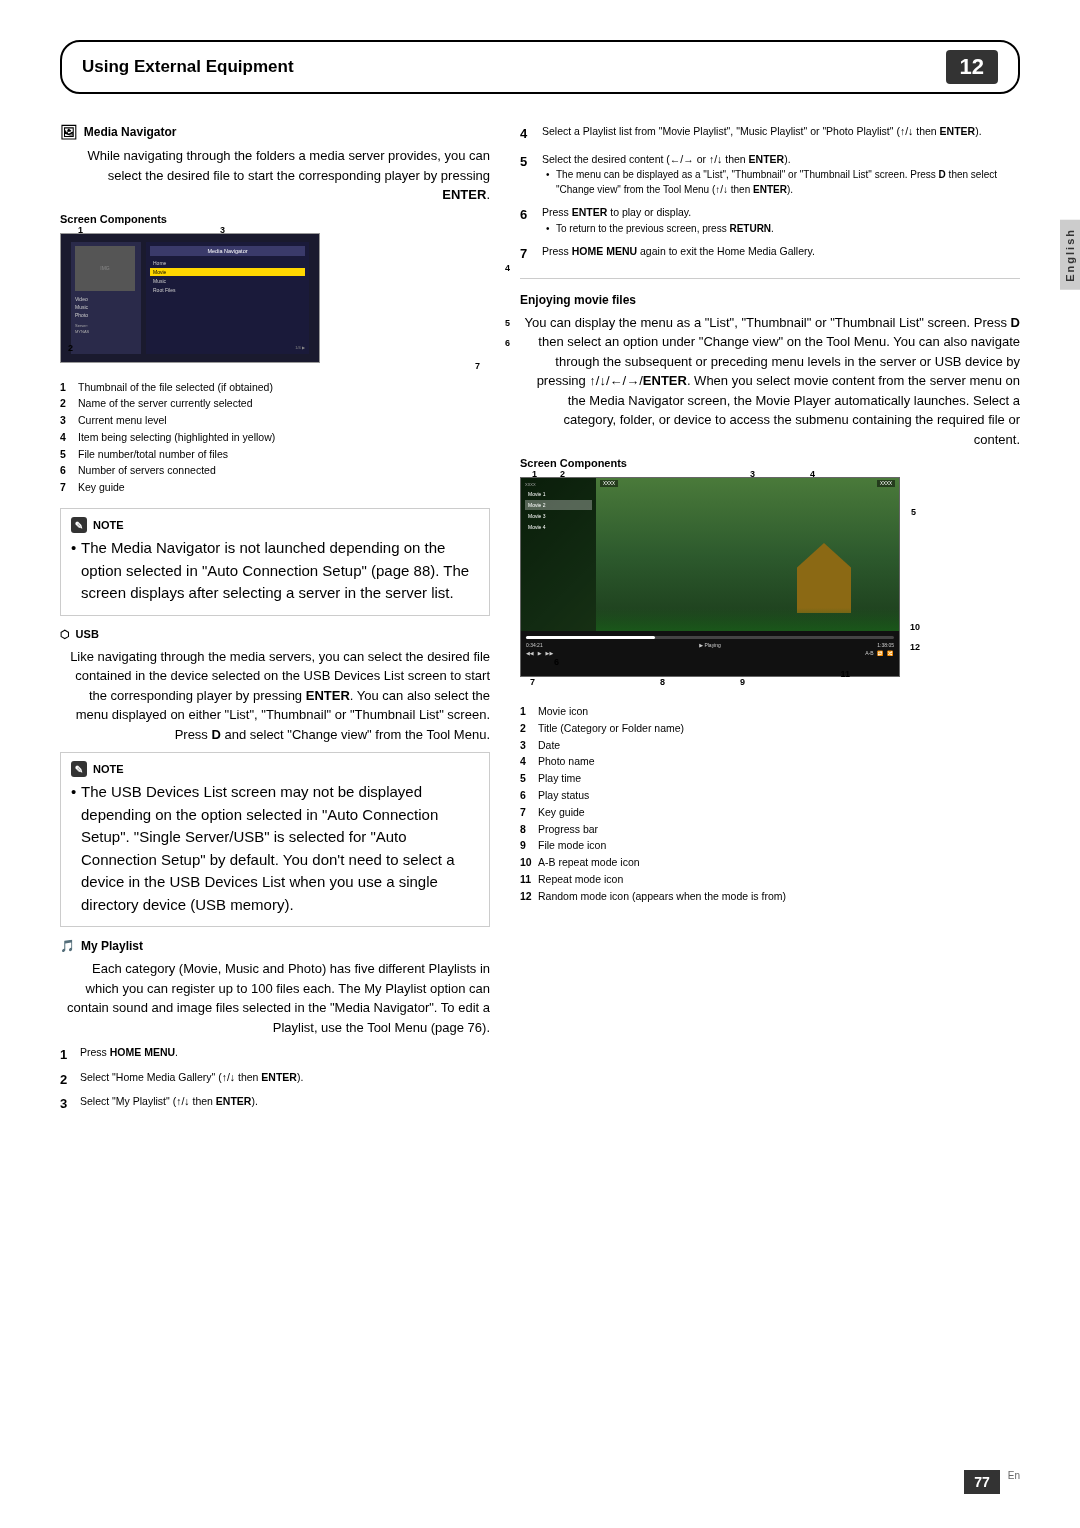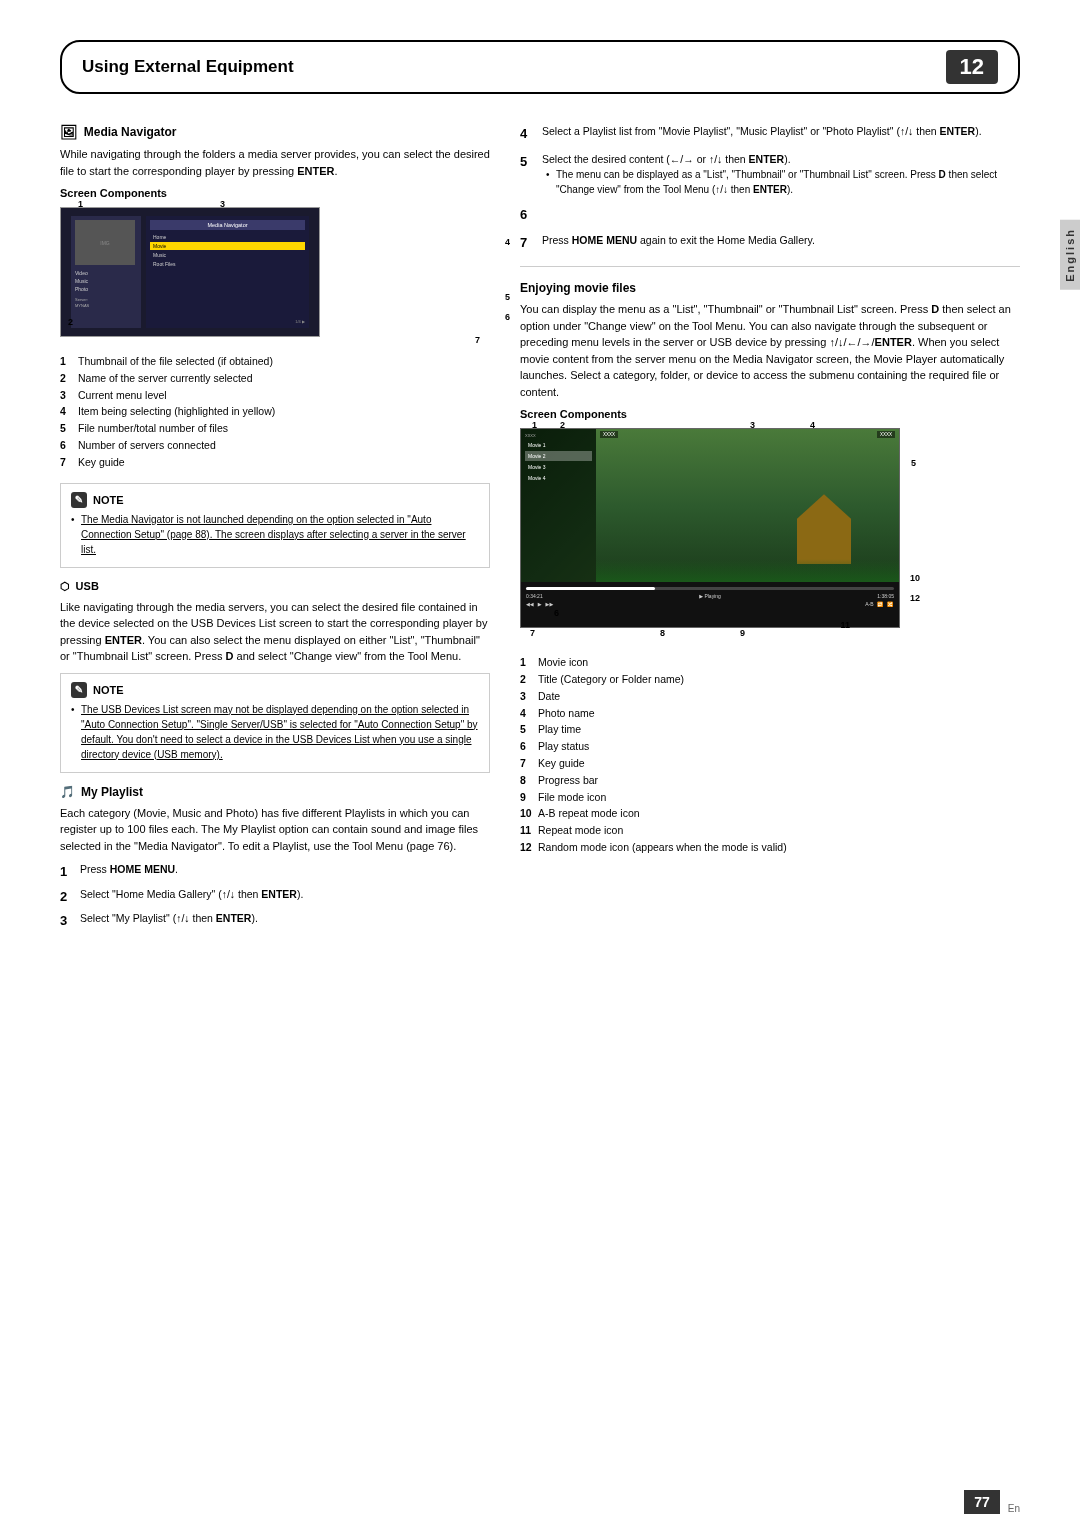--- a/index.html
+++ b/index.html
@@ -80,23 +80,24 @@
       font-size: 12px;
       font-weight: bold;
       margin-bottom: 6px;
     }
     .section-icon {
       font-size: 14px;
     }
 
     
     .body-text {
-      font-size: 11px;
+      font-size: 13px;
       line-height: 1.5;
       margin-bottom: 8px;
+      text-align: right;
     }
     .body-text strong {
       font-weight: bold;
     }
 
     
     .screen-components-label {
       font-size: 11px;
       font-weight: bold;
       margin-bottom: 8px;
@@ -210,23 +211,22 @@
       height: 16px;
       background: #333;
       border-radius: 3px;
       display: flex;
       align-items: center;
       justify-content: center;
       color: #fff;
       font-size: 10px;
     }
     .note-text {
-      font-size: 10px;
+      font-size: 15px;
       line-height: 1.5;
-      text-decoration: underline;
     }
     .bullet-item {
       padding-left: 10px;
       position: relative;
       margin-bottom: 2px;
     }
     .bullet-item::before {
       content: "•";
       position: absolute;
       left: 0;
@@ -356,24 +356,24 @@
     
     .section-divider {
       border: none;
       border-top: 1px solid #ccc;
       margin: 14px 0;
     }
 
     
     .page-footer {
       position: absolute;
-      bottom: 14px;
+      bottom: 34px;
       right: 60px;
       display: flex;
-      align-items: flex-end;
+      align-items: flex-start;
       gap: 8px;
     }
     .page-num-box {
       background: #333;
       color: #fff;
       padding: 4px 10px;
       font-size: 14px;
       font-weight: bold;
     }
     .page-en {
@@ -564,20 +564,24 @@
       <div class="right-step">
         <span class="right-step-num">5</span>
         <div>
           <div>Select the desired content (←/→ or ↑/↓ then <strong>ENTER</strong>).</div>
           <div class="sub-bullet">The menu can be displayed as a "List", "Thumbnail" or "Thumbnail List" screen. Press <strong>D</strong> then select "Change view" from the Tool Menu (↑/↓ then <strong>ENTER</strong>).</div>
         </div>
       </div>
 
       <div class="right-step">
         <span class="right-step-num">6</span>
+        <div>
+          <div>Press <strong>ENTER</strong> to play or display.</div>
+          <div class="sub-bullet">To return to the previous screen, press <strong>RETURN</strong>.</div>
+        </div>
       </div>
 
       <div class="right-step">
         <span class="right-step-num">7</span>
         <span>Press <strong>HOME MENU</strong> again to exit the Home Media Gallery.</span>
       </div>
 
       <hr class="section-divider">
 
       
@@ -694,21 +698,21 @@
         <li>
             <span class="num">10</span>
             <span>A-B repeat mode icon</span>
           </li>
         <li>
             <span class="num">11</span>
             <span>Repeat mode icon</span>
           </li>
         <li>
             <span class="num">12</span>
-            <span>Random mode icon (appears when the mode is valid)</span>
+            <span>Random mode icon (appears when the mode is from)</span>
           </li>
       </ul>
 
     </div>
   </div>
 
   <div class="page-footer">
     <span class="page-num-box">77</span>
     <span class="page-en">En</span>
   </div>

